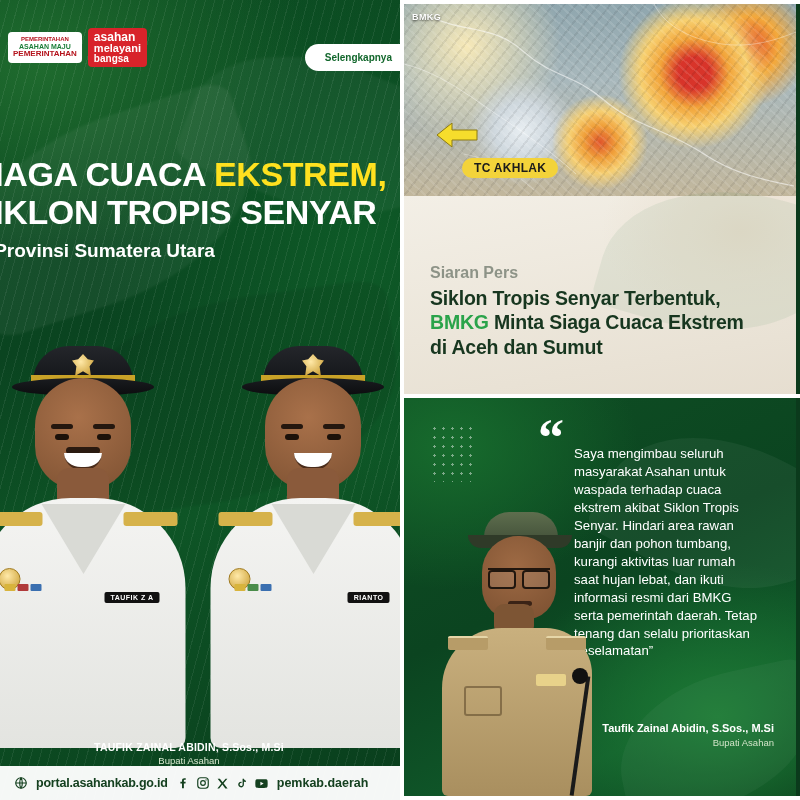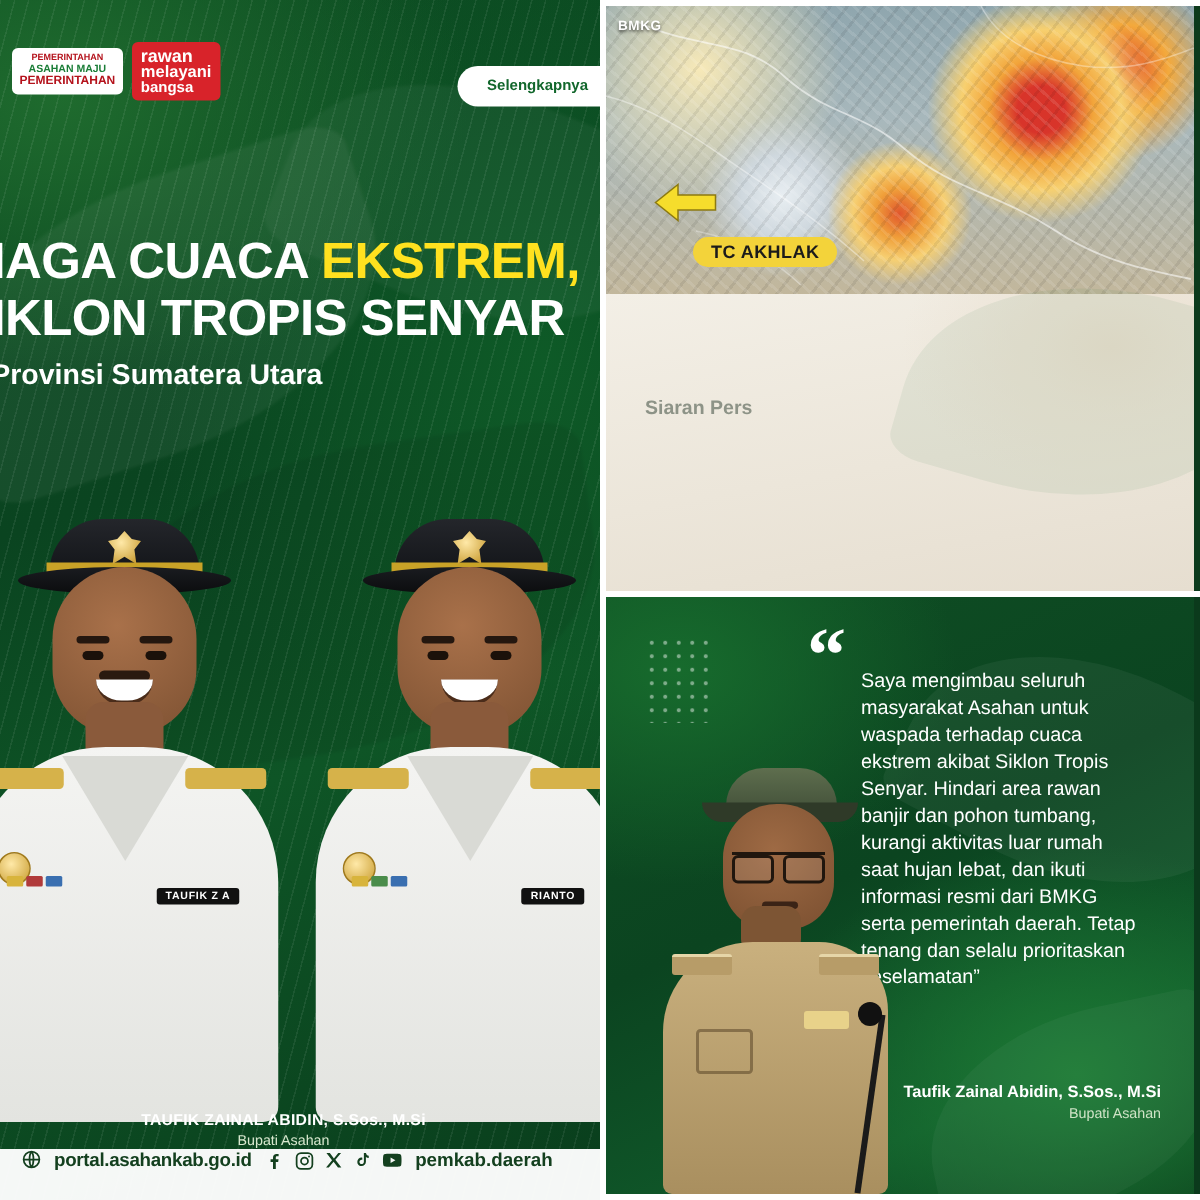--- a/index.html
+++ b/index.html
@@ -353,21 +353,21 @@
   .name-block.left-nm { margin-left: -22px; }
 
   .footer-bar {
     position: absolute;
     left: 0;
     bottom: 0;
     width: 400px;
     height: 34px;
     background: rgba(255,255,255,0.96);
     display: flex;
-    align-items: flex-start;
+    align-items: center;
     gap: 8px;
     padding-left: 14px;
     box-sizing: border-box;
   }
   .footer-bar .site {
     font-size: 12.5px;
     font-weight: bold;
     color: #14401f;
     letter-spacing: -0.2px;
   }
@@ -467,21 +467,21 @@
     top: -10px;
     border-radius: 70% 10% 70% 10%;
     background: rgba(30,110,52,0.07);
     transform: rotate(16deg);
   }
   .siaran {
     position: absolute;
     left: 26px;
     top: 68px;
     color: #8d9387;
-    font-size: 13px;
+    font-size: 16px;
     font-weight: bold;
   }
   .press-title {
     position: absolute;
     left: 26px;
     top: 90px;
     width: 346px;
     color: #17361f;
     font-size: 19.5px;
     font-weight: bold;
@@ -738,21 +738,21 @@
     <div class="leaf-shape leaf3"></div>
     <div class="rain"></div>
 
     <div class="logo-strip">
       <div class="logo-gov">
         <span class="g-top">PEMERINTAHAN</span>
         <span class="g-mid">ASAHAN MAJU</span>
         <span class="g-bot">PEMERINTAHAN</span>
       </div>
       <div class="logo-bangga">
-        <div class="b1">rawan</div>
+        <div class="b1">asahan</div>
         <div class="b2">melayani</div>
         <div class="b3">bangsa</div>
       </div>
     </div>
 
     <div class="selengkapnya">Selengkapnya</div>
 
     <div class="headline">
       <div class="h1"><span>SIAGA CUACA </span><span class="hl">EKSTREM,</span></div>
       <div class="h1">SIKLON TROPIS SENYAR</div>
@@ -879,20 +879,25 @@
       </svg>
       <div class="bmkg-tag">BMKG</div>
       <svg class="arrow-yellow" viewBox="0 0 42 26">
         <path d="M41,8 L16,8 L16,1 L1,13 L16,25 L16,18 L41,18 Z" fill="#f6dd2c" stroke="#8d7a10" stroke-width="1"></path>
       </svg>
       <div class="tc-label">TC AKHLAK</div>
     </div>
     <div class="sat-body">
       <div class="sat-leaf"></div>
       <div class="siaran">Siaran Pers</div>
+      <div class="press-title">
+        <span>Siklon Tropis Senyar Terbentuk,</span><br>
+        <span class="bmkg-green">BMKG</span><span> Minta Siaga Cuaca Ekstrem</span><br>
+        <span>di Aceh dan Sumut</span>
+      </div>
     </div>
   </div>
 
   <div class="card-quote">
     <div class="q-leaf q-leaf-a"></div>
     <div class="q-leaf q-leaf-b"></div>
     <div class="dot-grid"></div>
     <div class="quote-mark">“</div>
     <div class="quote-text">Saya mengimbau seluruh masyarakat Asahan untuk waspada terhadap cuaca ekstrem akibat Siklon Tropis Senyar. Hindari area rawan banjir dan pohon tumbang, kurangi aktivitas luar rumah saat hujan lebat, dan ikuti informasi resmi dari BMKG serta pemerintah daerah. Tetap tenang dan selalu prioritaskan keselamatan”</div>
 

